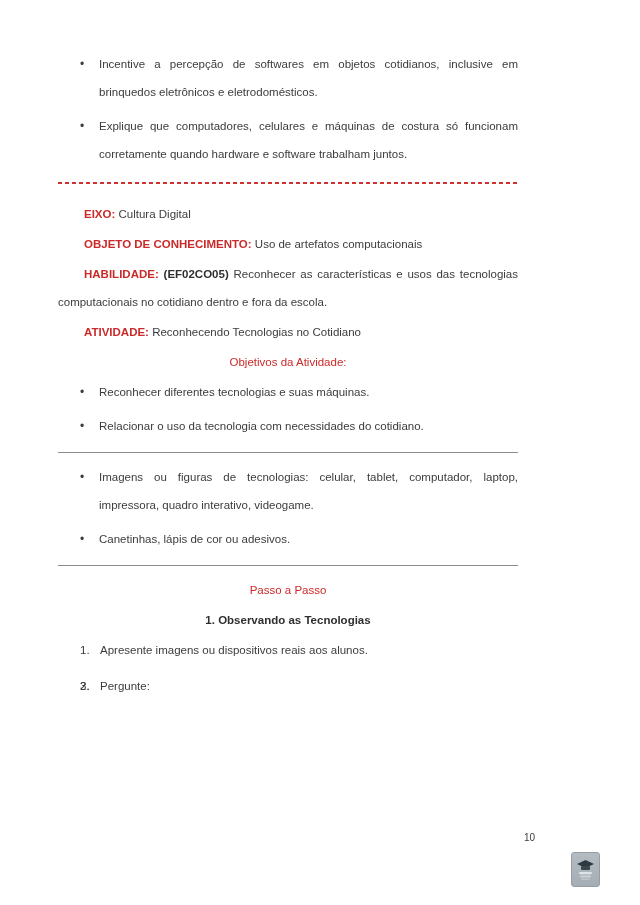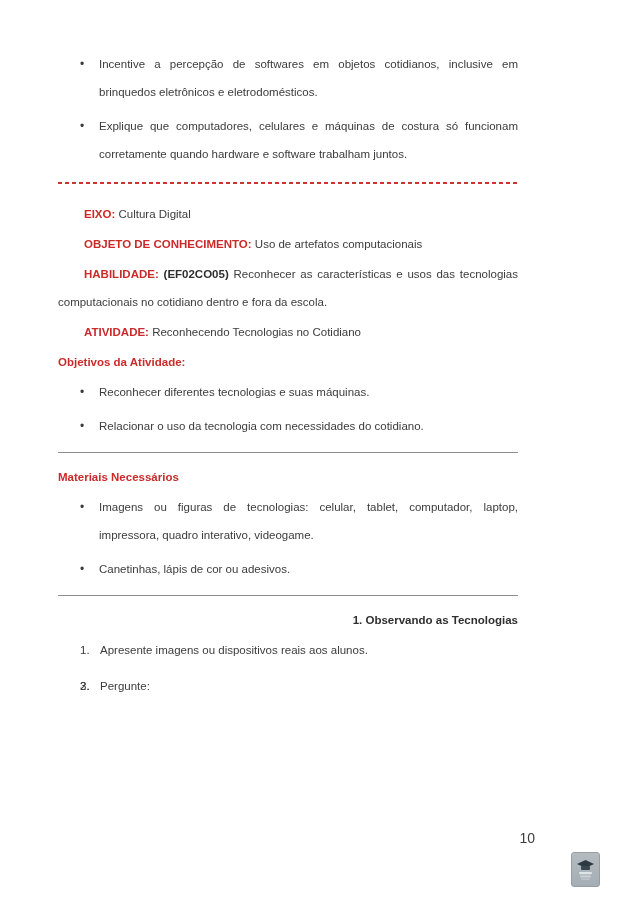--- a/index.html
+++ b/index.html
@@ -14,22 +14,22 @@
     position:relative;
     box-sizing:border-box;
     width:596px;height:905px;
     padding:48px 78px 0 58px;
     font-size:11.5px;
     line-height:28px;
   }
   p{margin:0 0 2px 0;text-align:justify;}
   .red{color:#cb2a2a;font-weight:bold;margin-left:26px;}
   .bold{font-weight:bold;color:#2f2f2f;}
-  .heading{color:#cb2a2a;font-weight:bold;text-align:left;}
-  .subheading{font-weight:bold;color:#2f2f2f;text-align:right;}
+  .heading{color:#cb2a2a;font-weight:normal;text-align:center;}
+  .subheading{font-weight:bold;color:#2f2f2f;text-align:center;}
 
   ul.blist, ol.nlist{list-style:none;margin:2px 0 0 0;padding:0;}
   ul.blist li, ol.nlist li{
     position:relative;
     padding-left:41px;
     margin-bottom:6px;
     text-align:justify;
   }
   ul.blist li::before{
     content:"\2022";
@@ -47,21 +47,21 @@
   }
   .gray-divider{
     border:none;
     border-top:1px solid #8c8c8c;
     margin:12px 0 10px 0;
   }
 
   .page-number{
     position:absolute;
     top:831px;right:61px;
-    font-size:14px;line-height:14px;
+    font-size:10px;line-height:14px;
     color:#3c3c3c;
     text-align:right;
   }
   .logo{
     position:absolute;
     top:852px;left:571px;
     width:27px;height:33px;
     background:linear-gradient(180deg,#b4bcc2,#a6aeb5);
     border:1px solid #969ea5;
     border-radius:3px;
@@ -90,29 +90,29 @@
 
   <p class="heading">Objetivos da Atividade:</p>
 
   <ul class="blist">
     <li><span>Reconhecer diferentes tecnologias e suas máquinas.</span></li>
     <li><span>Relacionar o uso da tecnologia com necessidades do cotidiano.</span></li>
   </ul>
 
   <hr class="gray-divider">
 
-  <p class="heading">Materiais Necessários</p>
 
   <ul class="blist">
     <li><span>Imagens ou figuras de tecnologias: celular, tablet, computador, laptop, impressora, quadro interativo, videogame.</span></li>
     <li><span>Canetinhas, lápis de cor ou adesivos.</span></li>
   </ul>
 
   <hr class="gray-divider">
 
+  <p class="heading">Passo a Passo</p>
 
   <p class="subheading">1. Observando as Tecnologias</p>
 
   <ol class="nlist">
     <li><span class="num">1.</span><span>Apresente imagens ou dispositivos reais aos alunos.</span></li>
     <li><span class="num">2.</span></li>
     <li><span class="num">3.</span><span>Pergunte:</span></li>
   </ol>
 
   <div class="page-number">10</div>

